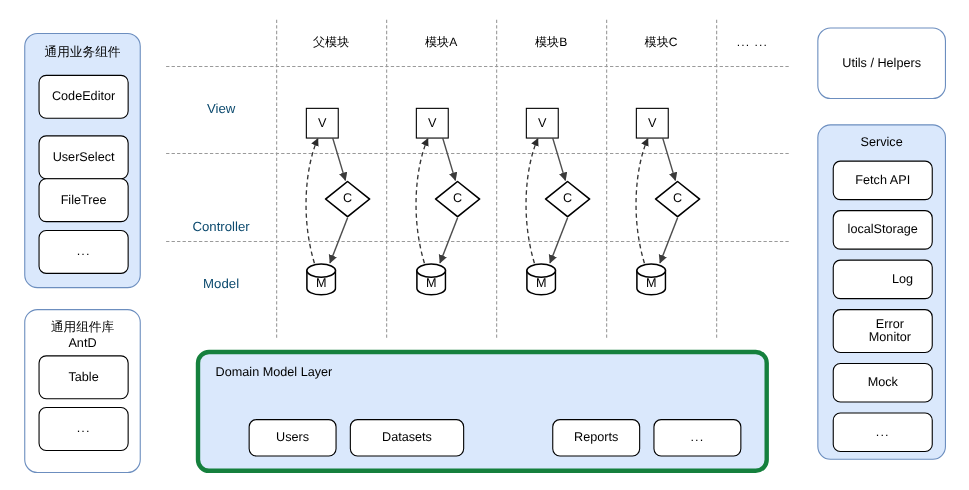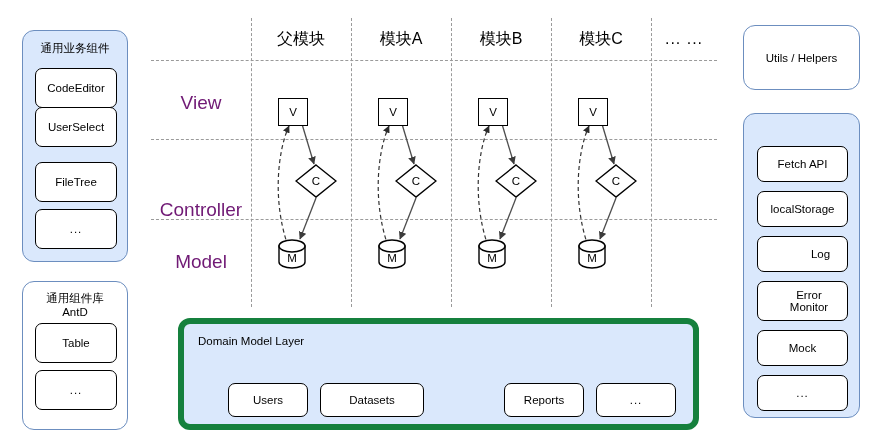--- a/index.html
+++ b/index.html
@@ -55,31 +55,31 @@
     position:absolute;top:18px;width:0;height:289px;
     border-left:1px dashed #9a9a9a;
   }
   .hline{
     position:absolute;left:0;width:566px;height:0;
     border-top:1px dashed #9a9a9a;
   }
   .col-head{
     position:absolute;
     text-align:center;
-    font-size:16px;
+    font-size:11px;
     line-height:14px;
     top:32px;
     color:#000;
   }
   .row-label{
     position:absolute;
     left:0;width:100px;
     text-align:center;
-    font-size:19px;
-    color:#701a75;
+    font-size:12px;
+    color:#0c4a6e;
   }
 
   
   .mvc{position:absolute;top:0;width:120px;height:307px;}
   .node-v{
     position:absolute;
     width:28px;height:26px;
     border:1.4px solid #000;
     background:#fff;
     display:flex;align-items:center;justify-content:center;
@@ -117,39 +117,39 @@
     position:absolute;left:0;top:0;width:120px;height:307px;
     overflow:visible;z-index:2;
   }
 
   
   #domain{
     position:absolute;
     left:178px;top:318px;width:521px;height:112px;
     box-sizing:border-box;
     background:#dae8fc;
-    border:6px solid #15803d;
+    border:4px solid #15803d;
     border-radius:12px;
   }
   #domain .dm-title{
     position:absolute;left:14px;top:11px;
     font-size:11.5px;color:#000;
   }
   #domain .chip{height:34px;top:59px;}
   .ellipsis{letter-spacing:1px;}
 </style>
 </head>
 <body>
 
 <div id="stage">
 
   <div class="panel filled" style="left:22px;top:30px;width:106px;height:232px;">
     <div class="panel-title" style="top:10px;">通用业务组件</div>
     <div class="chip" style="left:12px;top:37px;width:82px;height:40px;">CodeEditor</div>
-    <div class="chip" style="left:12px;top:76px;width:82px;height:40px;">UserSelect</div>
+    <div class="chip" style="left:12px;top:92px;width:82px;height:40px;">UserSelect</div>
     <div class="chip" style="left:12px;top:131px;width:82px;height:40px;">FileTree</div>
     <div class="chip ellipsis" style="left:12px;top:178px;width:82px;height:40px;">...</div>
   </div>
 
   <div class="panel plain" style="left:22px;top:281px;width:106px;height:149px;">
     <div class="panel-title" style="top:9px;">通用组件库
 AntD</div>
     <div class="chip" style="left:12px;top:41px;width:82px;height:40px;">Table</div>
     <div class="chip ellipsis" style="left:12px;top:88px;width:82px;height:40px;">...</div>
   </div>
@@ -280,20 +280,21 @@
     <div class="chip" style="left:136px;width:104px;">Datasets</div>
     <div class="chip" style="left:320px;width:80px;">Reports</div>
     <div class="chip ellipsis" style="left:412px;width:80px;">...</div>
   </div>
 
   <div class="panel plain" style="left:743px;top:25px;width:117px;height:65px;">
     <div class="panel-title" style="top:25px;">Utils / Helpers</div>
   </div>
 
   <div class="panel filled" style="left:743px;top:113px;width:117px;height:305px;">
+    <div class="panel-title" style="top:9px;">Service</div>
     <div class="chip" style="left:13px;top:32px;width:91px;height:36px;">Fetch API</div>
     <div class="chip" style="left:13px;top:77px;width:91px;height:36px;">localStorage</div>
     <div class="chip" style="left:13px;top:122px;width:91px;height:36px;padding-left:36px;">Log</div>
     <div class="chip two-line" style="left:13px;top:167px;width:91px;height:40px;white-space:pre-line;">Error
 Monitor</div>
     <div class="chip" style="left:13px;top:216px;width:91px;height:36px;">Mock</div>
     <div class="chip ellipsis" style="left:13px;top:261px;width:91px;height:36px;">...</div>
   </div>
 
 </div>

